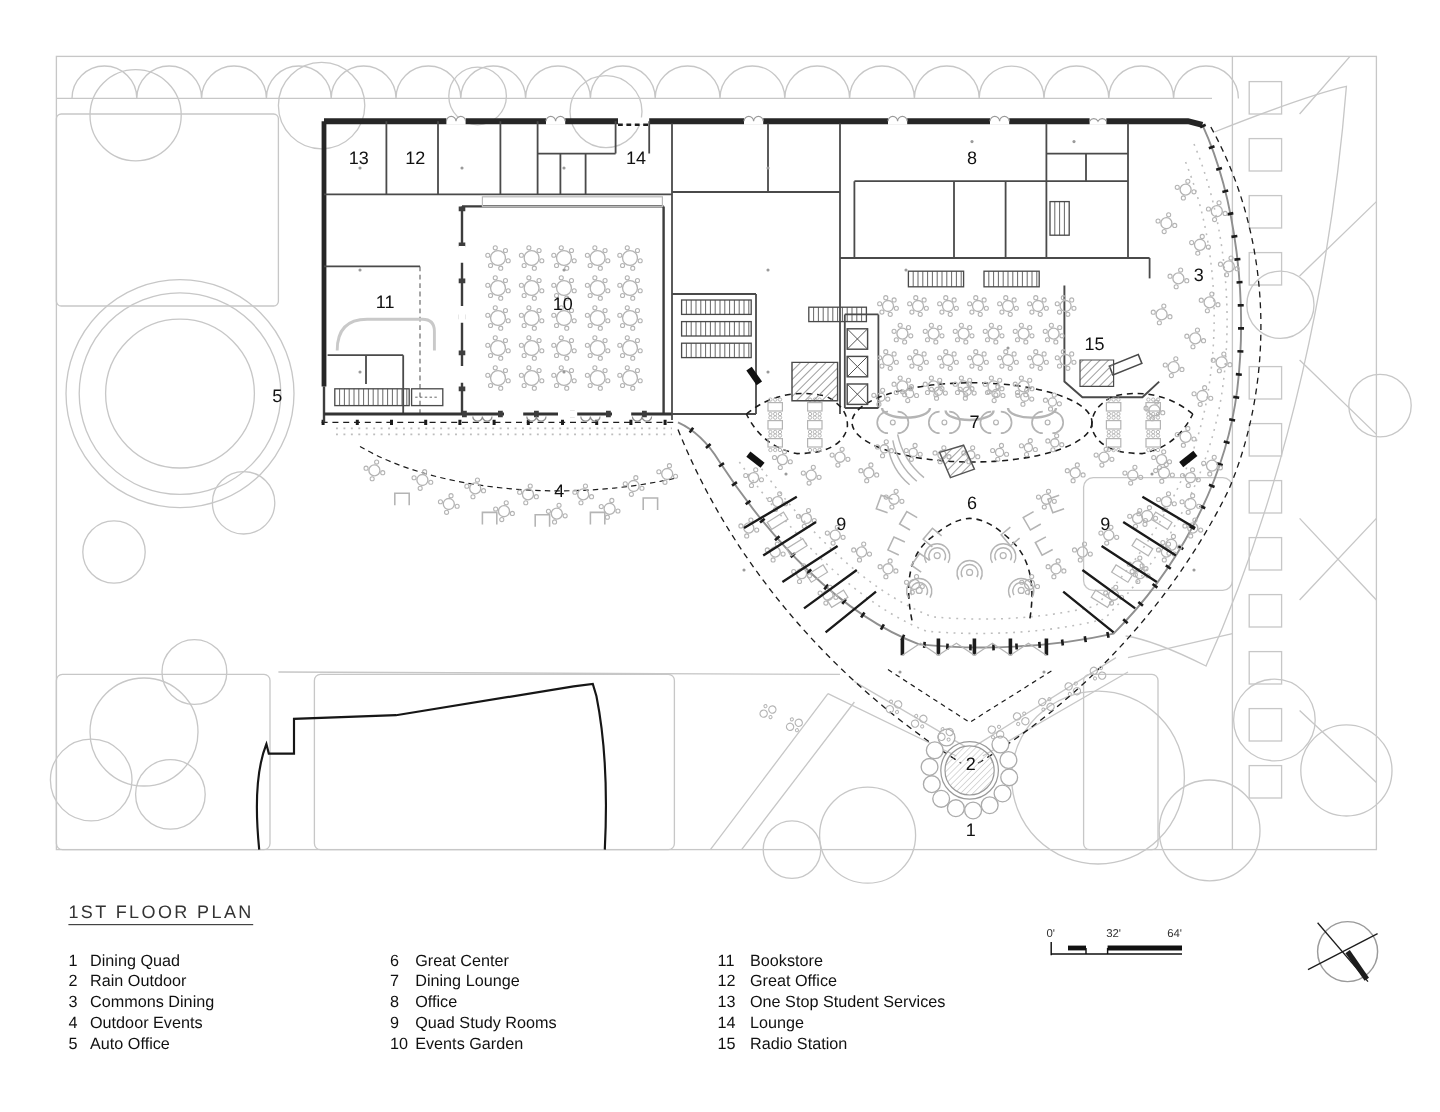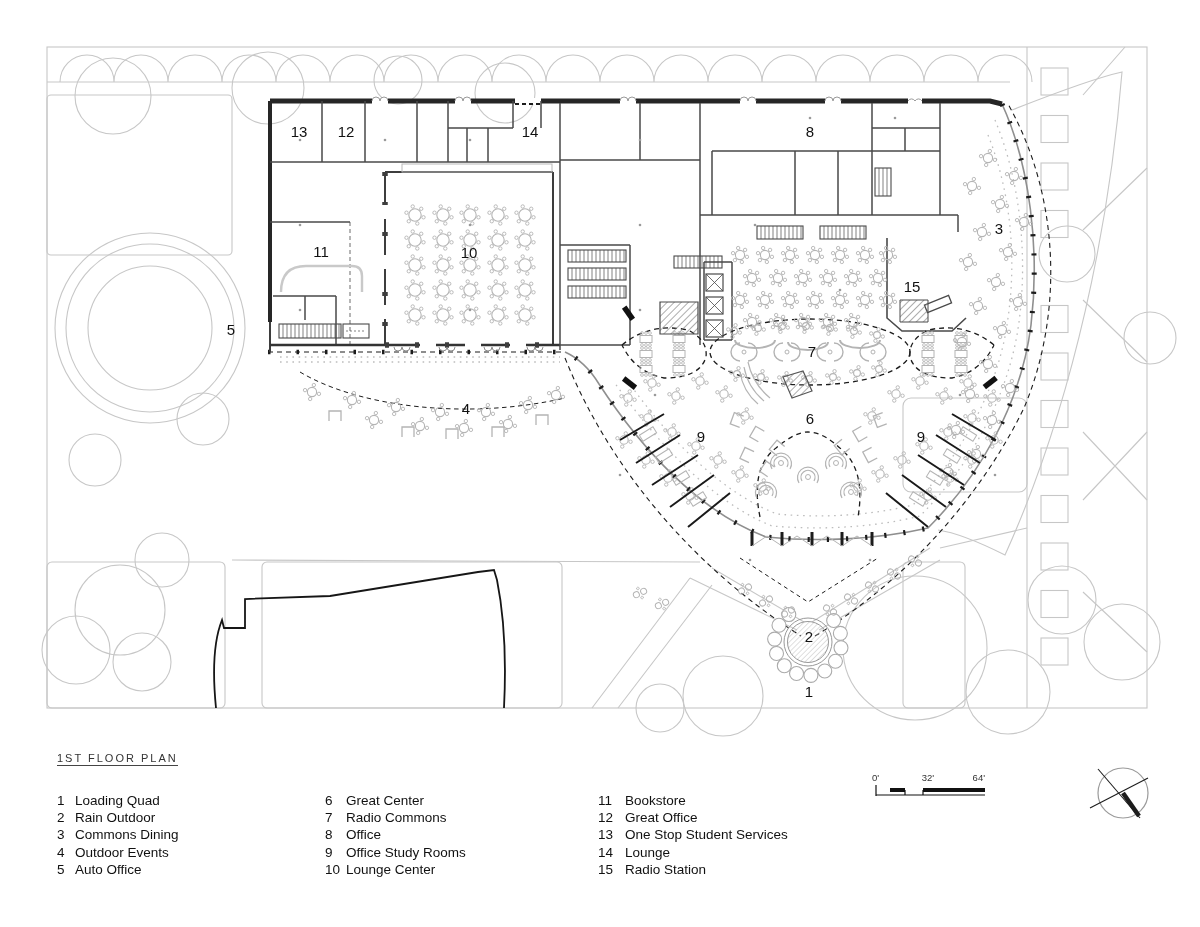--- a/index.html
+++ b/index.html
@@ -1,19 +1,19 @@
 <!DOCTYPE html>
 <html><head>
 <meta charset="utf-8">
 <style>
   html,body{margin:0;padding:0;background:#ffffff;}
   .page{position:relative;width:1200px;height:927px;background:#fff;overflow:hidden;
         font-family:"Liberation Sans", sans-serif;}
   .plan-svg{position:absolute;left:0;top:0;}
-  .plan-title{position:absolute;left:57px;top:752px;font-size:11px;letter-spacing:2px;
+  .plan-title{position:absolute;left:57px;top:752px;font-size:15px;letter-spacing:2px;
         color:#333;border-bottom:1.2px solid #444;padding-bottom:1px;display:inline-block;}
   .legend{position:absolute;top:792px;color:#111;font-size:13.5px;}
   .legend .row{display:flex;line-height:17.2px;}
   .legend .num{flex:0 0 22px;}
   .col1{left:57px;}  .col1 .num{flex-basis:18px;}
   .col2{left:325px;} .col2 .num{flex-basis:21px;}
   .col3{left:598px;} .col3 .num{flex-basis:27px;}
   svg text{font-family:"Liberation Sans", sans-serif;}
   .marker{font-size:15px;fill:#111;}
   .scaletxt{font-size:9.5px;fill:#333;}
@@ -1325,21 +1325,21 @@
     <path d="M 1148,778 L 1090,808" stroke="#1c1c1c" stroke-width="1.1"></path>
     <path d="M 1123,793 L 1139,816" stroke="#1c1c1c" stroke-width="4.5"></path>
   </g>
 </svg>
 
 <div class="plan-title">1ST FLOOR PLAN</div>
 
 <div class="legend col1">
   <div class="row">
         <span class="num">1</span>
-        <span>Loading Quad</span>
+        <span>Dining Quad</span>
       </div>
   <div class="row">
         <span class="num">2</span>
         <span>Rain Outdoor</span>
       </div>
   <div class="row">
         <span class="num">3</span>
         <span>Commons Dining</span>
       </div>
   <div class="row">
@@ -1352,33 +1352,33 @@
       </div>
 </div>
 
 <div class="legend col2">
   <div class="row">
         <span class="num">6</span>
         <span>Great Center</span>
       </div>
   <div class="row">
         <span class="num">7</span>
-        <span>Radio Commons</span>
+        <span>Dining Lounge</span>
       </div>
   <div class="row">
         <span class="num">8</span>
         <span>Office</span>
       </div>
   <div class="row">
         <span class="num">9</span>
-        <span>Office Study Rooms</span>
+        <span>Quad Study Rooms</span>
       </div>
   <div class="row">
         <span class="num">10</span>
-        <span>Lounge Center</span>
+        <span>Events Garden</span>
       </div>
 </div>
 
 <div class="legend col3">
   <div class="row">
         <span class="num">11</span>
         <span>Bookstore</span>
       </div>
   <div class="row">
         <span class="num">12</span>

